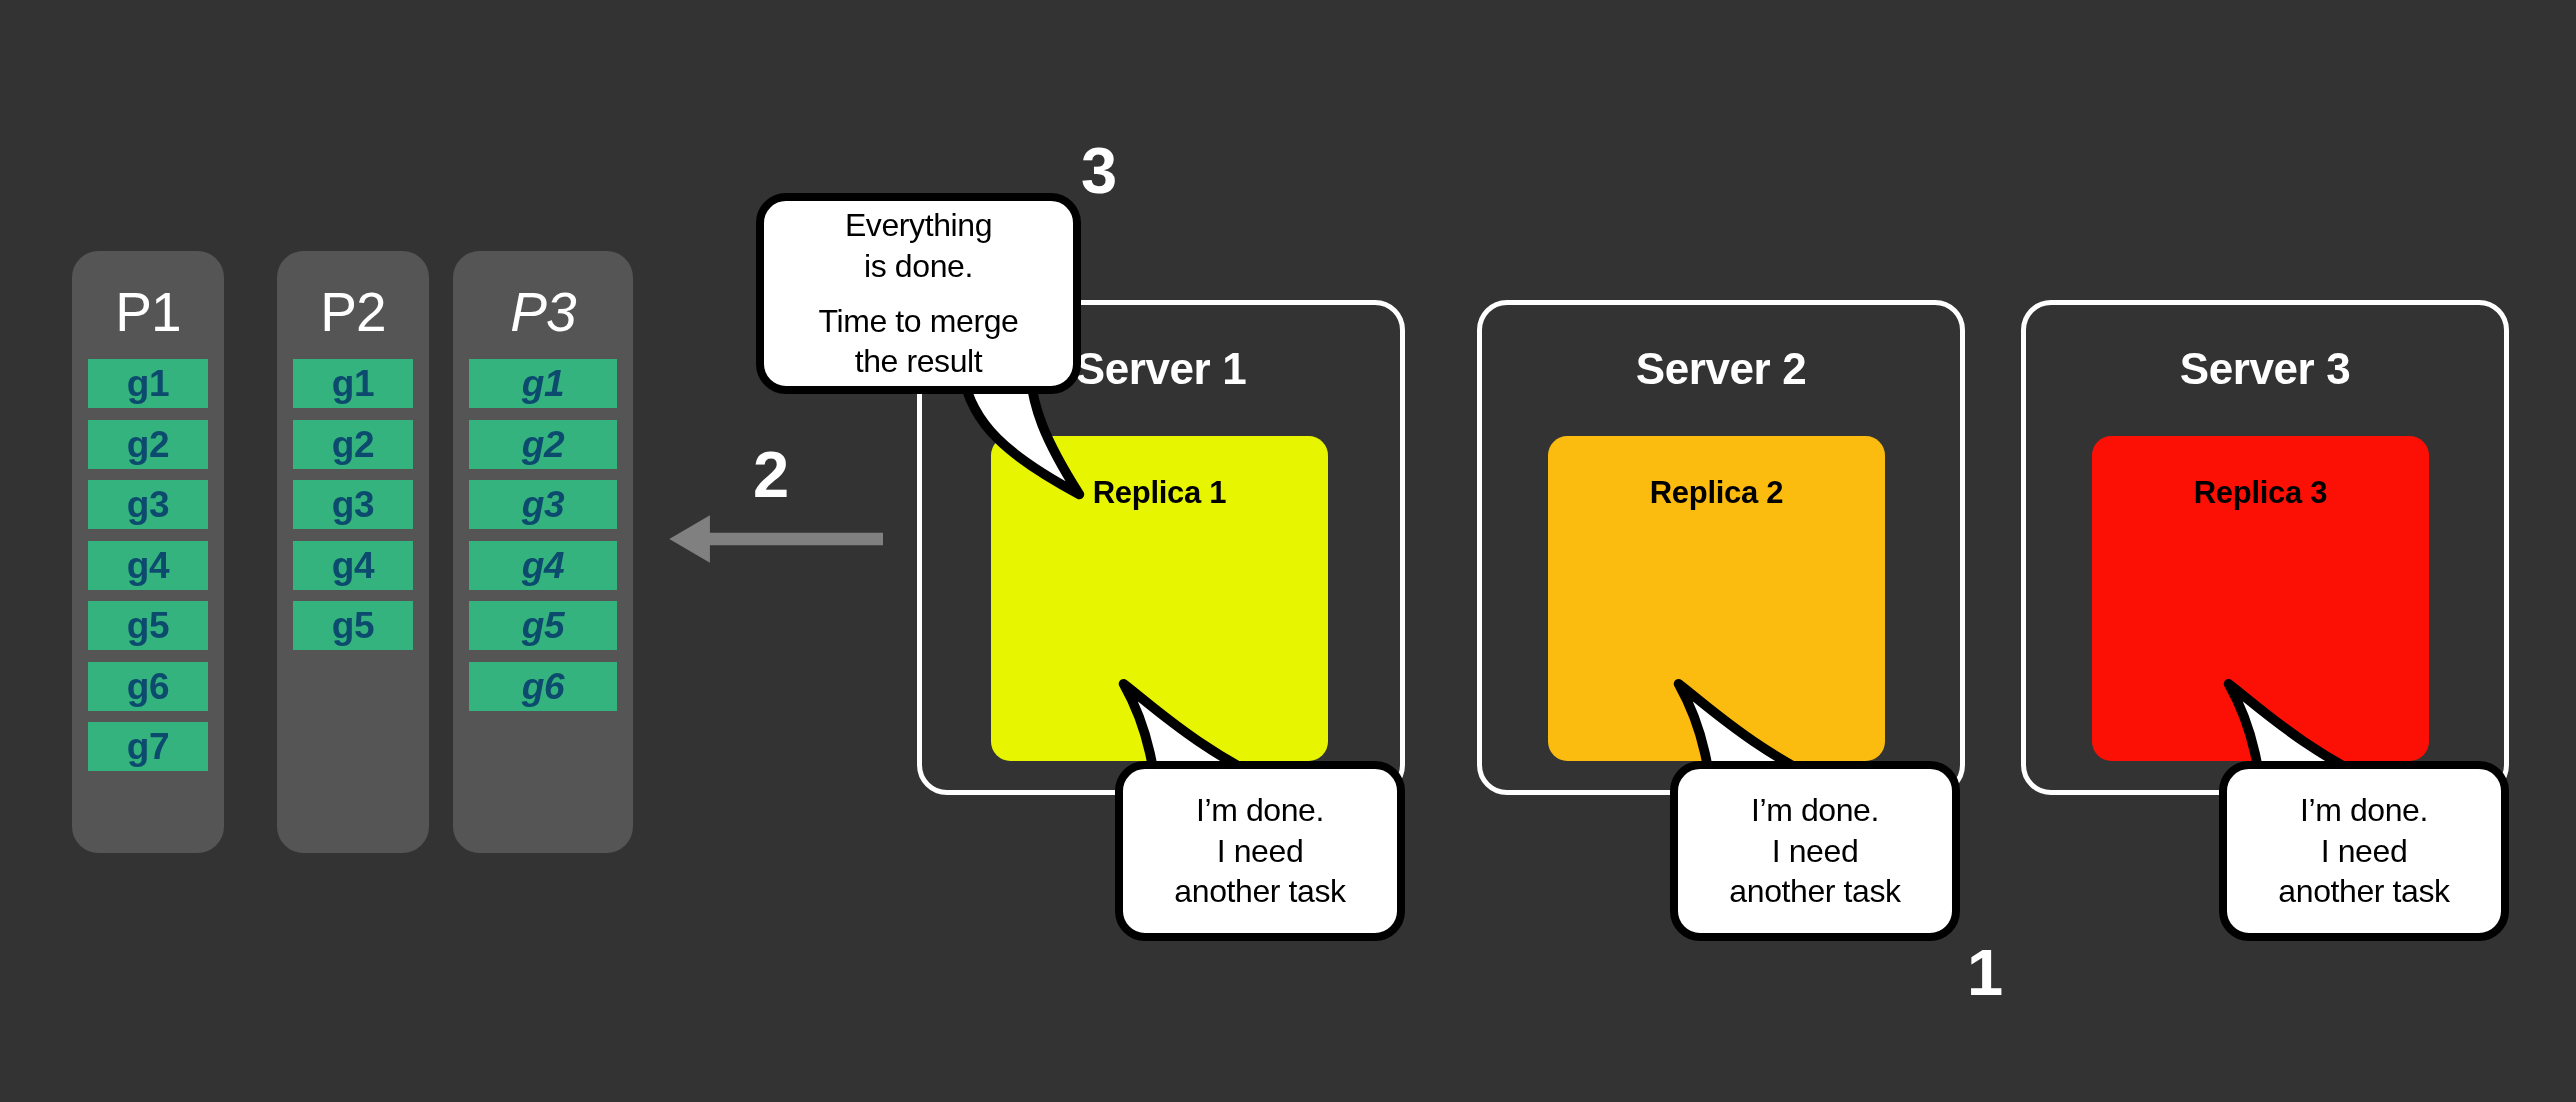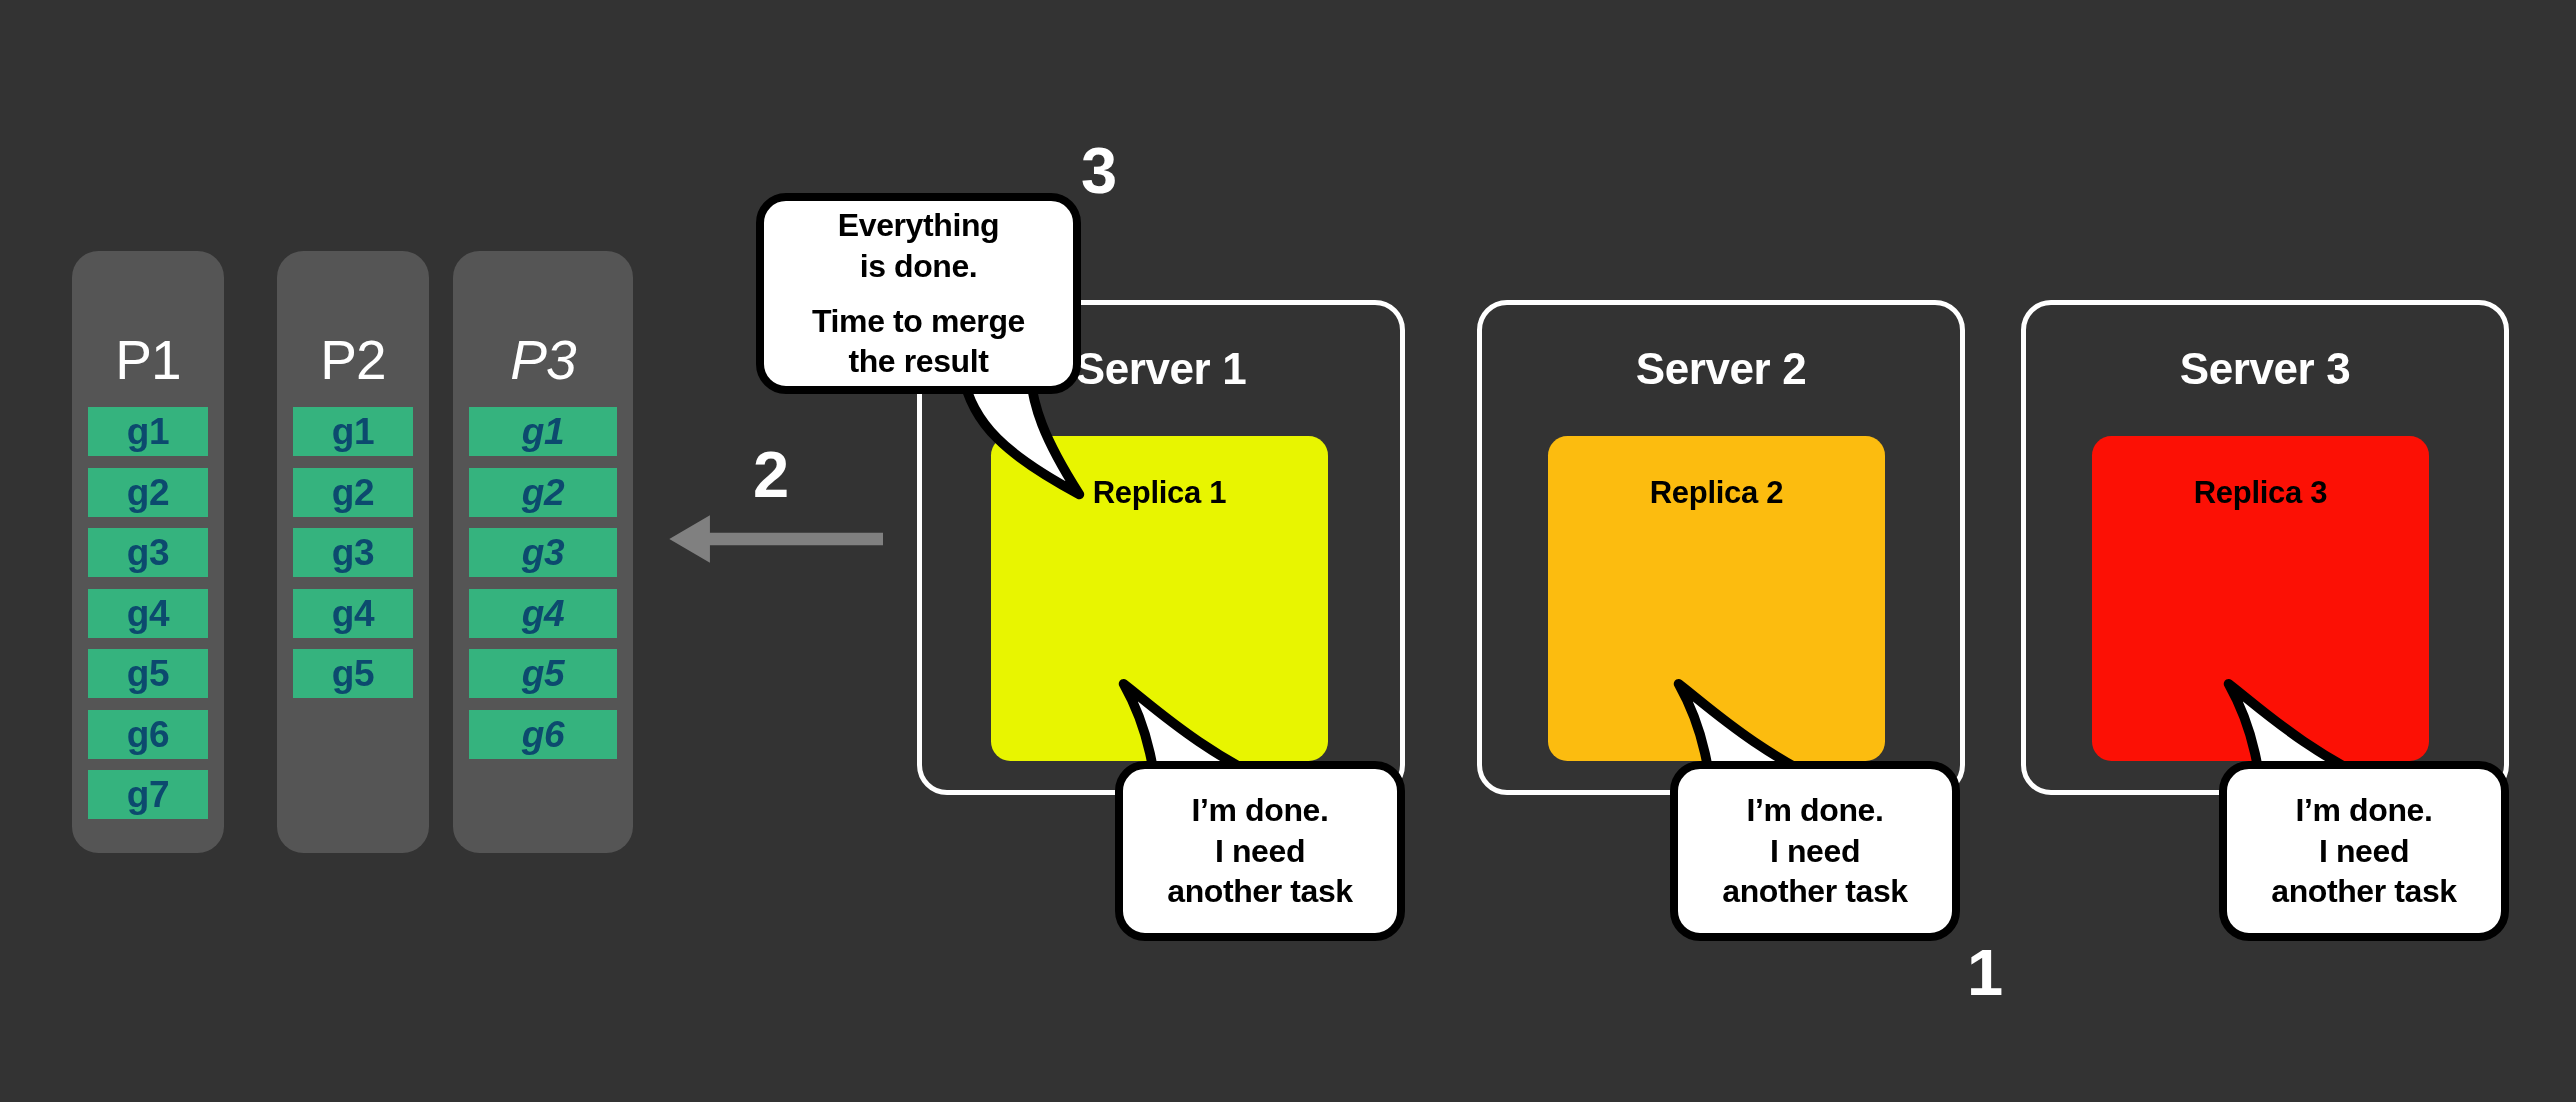--- a/index.html
+++ b/index.html
@@ -28,21 +28,20 @@
   .partition-title {
     color: #ffffff;
     font-size: 55px;
     font-weight: 400;
     text-align: center;
     letter-spacing: -0.9px;
     line-height: 1;
     padding-top: 34px;
     padding-bottom: 19.4px;
     user-select: none;
-    margin-top: 48px;
   }
   .blocks {
     padding: 0 16px;
   }
   .block {
     background: #35b37e;
     color: #0c4a6e;
     font-size: 37px;
     font-weight: 700;
     text-align: center;
@@ -101,21 +100,21 @@
     box-sizing: border-box;
     color: #000000;
     display: flex;
     flex-direction: column;
     align-items: center;
     justify-content: center;
     z-index: 40;
   }
   .bubble-line {
     font-size: 32px;
-    font-weight: 700;
+    font-weight: 400;
     line-height: 1.28;
     text-align: left;
     letter-spacing: -0.4px;
     white-space: nowrap;
     user-select: none;
   }
   .bubble-gap {
     height: 14px;
   }
   .bubble-tail {

